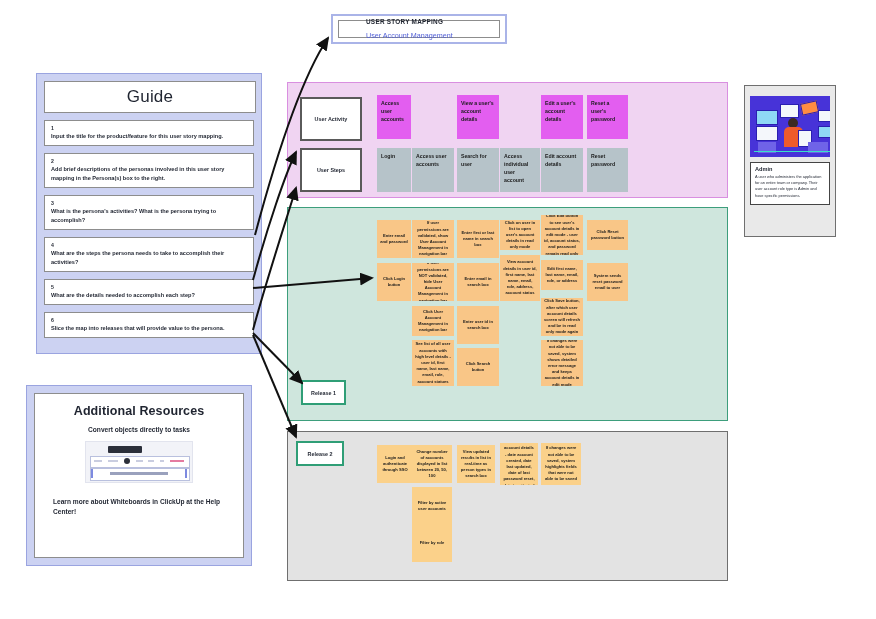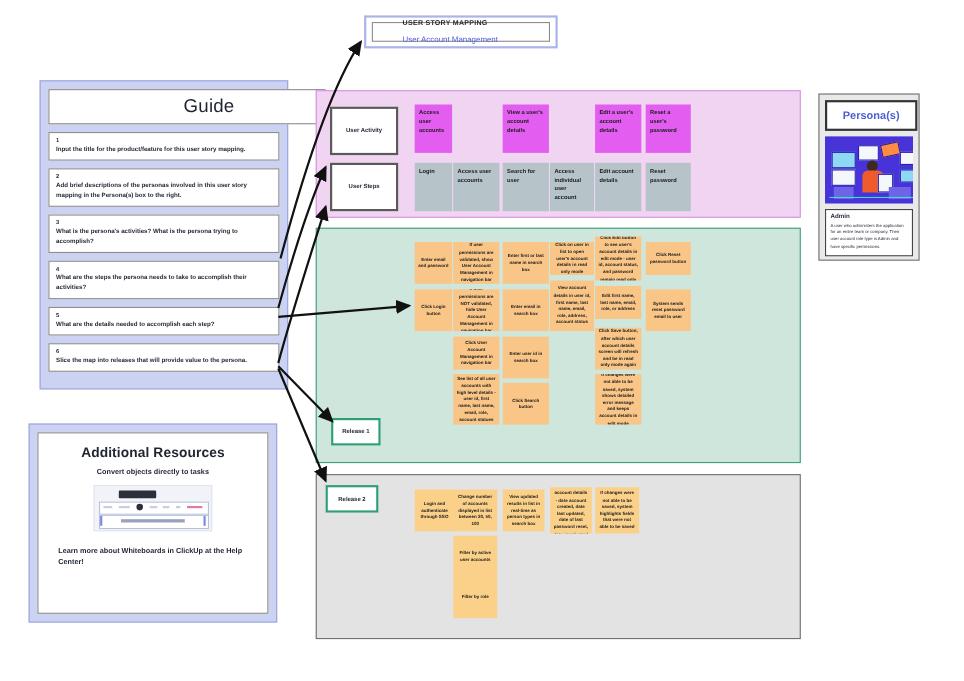--- a/index.html
+++ b/index.html
@@ -29,21 +29,21 @@
   #title-card .l2{font-size:7.2px;color:#4f5ed6;margin-top:6px;}
 
   
   #guide-panel{
     left:36px;top:73px;width:226px;height:281px;
     background:#ccd2f2;border:1px solid #9aa4e0;padding:7px;
   }
   #guide-title{
     width:100%;height:30px;background:#fff;border:1px solid #8d8d8d;
     display:flex;align-items:center;justify-content:center;
-    font-size:17px;font-weight:400;letter-spacing:.2px;padding-left:40px;
+    font-size:17px;font-weight:400;letter-spacing:.2px;
   }
   .guide-step{
     width:100%;background:#fff;border:1px solid #8d8d8d;
     margin-top:7px;padding:3px 6px 4px 6px;box-sizing:border-box;
   }
   .guide-step .num{font-size:5.2px;font-weight:bold;line-height:8px;}
   .guide-step .txt{font-size:5.6px;font-weight:bold;line-height:9px;}
 
   
   #resources-panel{
@@ -254,21 +254,20 @@
       <div class="abs note note-release" style="left: 377px; top: 445px; width: 36px; height: 38px; background: rgb(251, 209, 138);">Login and authenticate through SSO</div>
       <div class="abs note note-release" style="left: 412px; top: 445px; width: 40px; height: 38px; background: rgb(251, 209, 138);">Change number of accounts displayed in list between 20, 50, 100</div>
       <div class="abs note note-release" style="left: 412px; top: 487px; width: 40px; height: 38px; background: rgb(251, 209, 138);">Filter by active user accounts</div>
       <div class="abs note note-release" style="left: 412px; top: 524px; width: 40px; height: 38px; background: rgb(251, 209, 138);">Filter by role</div>
       <div class="abs note note-release" style="left: 457px; top: 445px; width: 38px; height: 38px; background: rgb(251, 209, 138);">View updated results in list in real-time as person types in search box</div>
       <div class="abs note note-release" style="left: 500px; top: 443px; width: 38px; height: 42px; background: rgb(251, 209, 138);">View additional account details - date account created, date last updated, date of last password reset, date inactivated</div>
       <div class="abs note note-release" style="left: 541px; top: 443px; width: 40px; height: 42px; background: rgb(251, 209, 138);">If changes were not able to be saved, system highlights fields that were not able to be saved</div>
     </div>
 
   <div class="abs" id="persona-panel">
-    <div id="persona-title">Persona(s)</div>
     <div id="persona-image">
       <div class="pi" style="left:6px;top:14px;width:20px;height:13px;background:#8fd8f5;border:1px solid #2a1fb0;"></div>
       <div class="pi" style="left:6px;top:30px;width:20px;height:13px;background:#f4f7fb;border:1px solid #2a1fb0;"></div>
       <div class="pi" style="left:30px;top:8px;width:17px;height:12px;background:#f4f7fb;border:1px solid #2a1fb0;"></div>
       <div class="pi" style="left:51px;top:6px;width:15px;height:10px;background:#ff8c42;border:1px solid #2a1fb0;transform:rotate(-12deg);"></div>
       <div class="pi" style="left:68px;top:14px;width:15px;height:10px;background:#f4f7fb;border:1px solid #2a1fb0;"></div>
       <div class="pi" style="left:68px;top:30px;width:15px;height:10px;background:#8fd8f5;border:1px solid #2a1fb0;"></div>
       <div class="pi" style="left:38px;top:22px;width:10px;height:10px;border-radius:50%;background:#3c2a22;"></div>
       <div class="pi" style="left:34px;top:31px;width:19px;height:20px;background:#ef5b2b;border-radius:5px 5px 0 0;"></div>
       <div class="pi" style="left:48px;top:34px;width:12px;height:15px;background:#f4f7fb;border:1px solid #2a1fb0;"></div>

